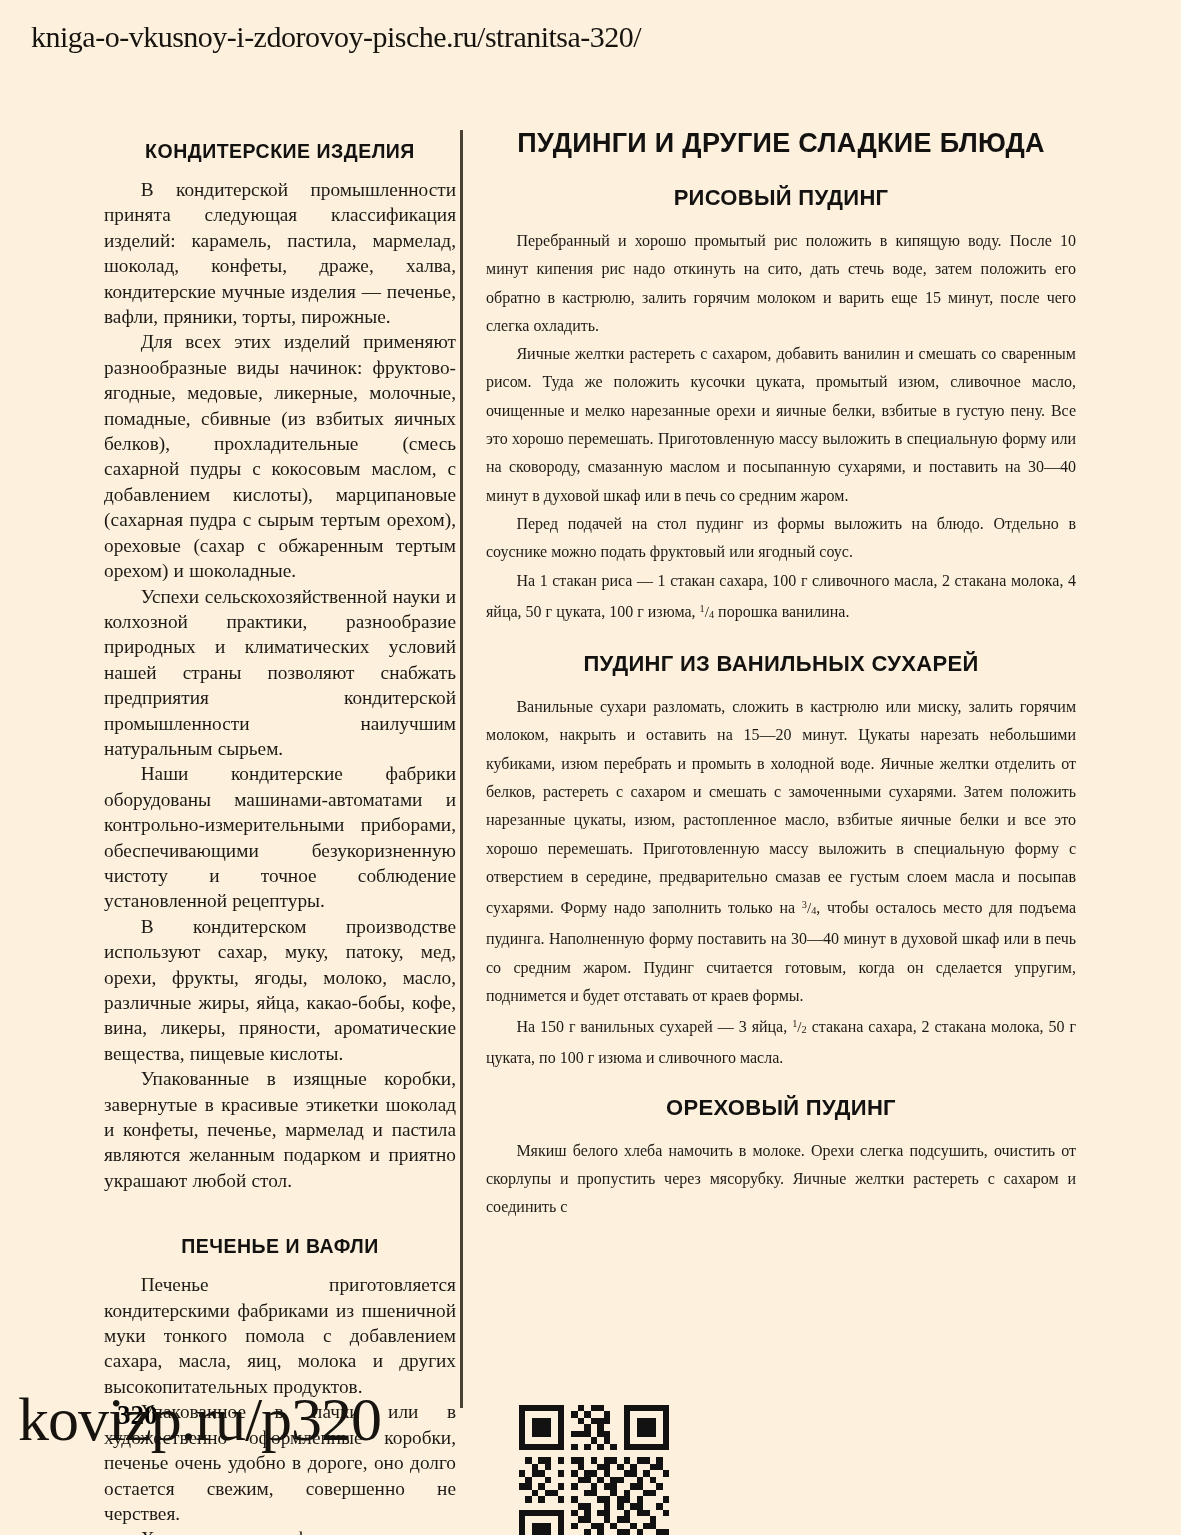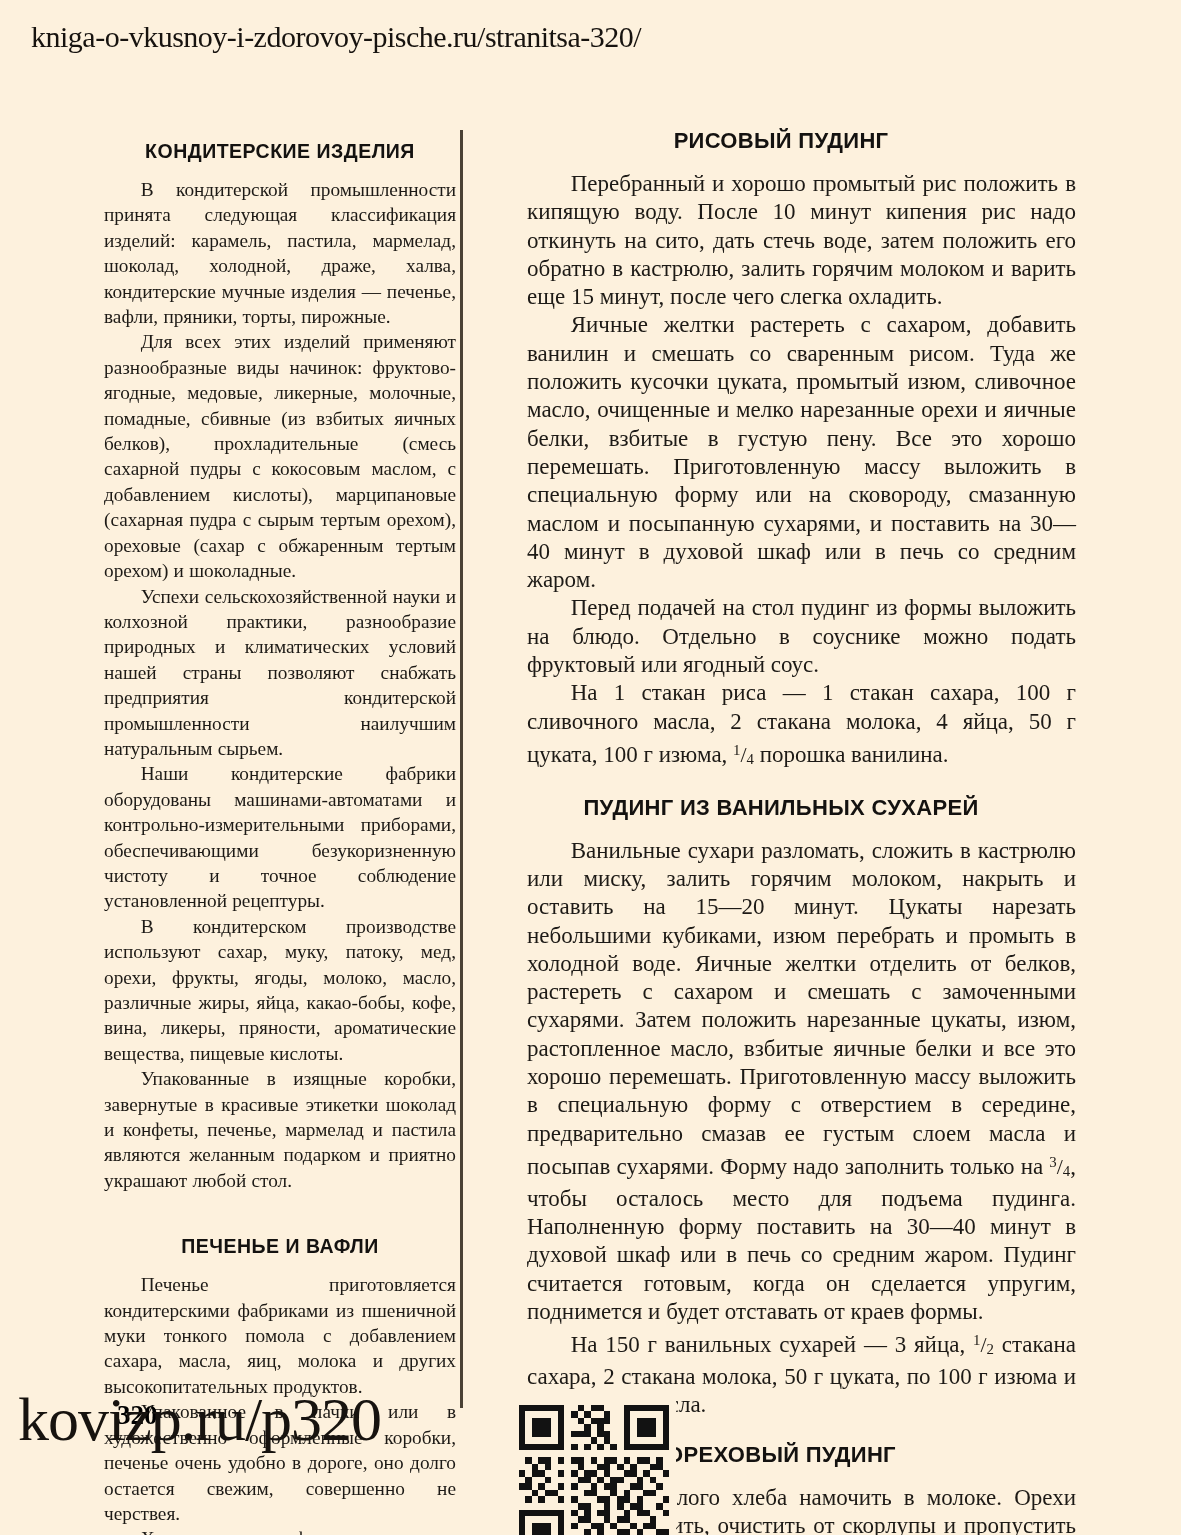--- a/index.html
+++ b/index.html
@@ -68,23 +68,22 @@
     text-align:justify;
     text-indent:1.9em;
     hyphens:manual;
   }
   #col-left p.body-text {
     font-size:19.3px;
     line-height:25.4px;
     word-spacing:0.4px;
   }
   #col-right p.body-text {
-    font-size:23px;
+    font-size:16px;
     line-height:28.3px;
-    margin-left:41px;
   }
   .frac { white-space:nowrap; font-size:0.95em; }
   .frac sup { font-size:0.68em; vertical-align:0.45em; }
   .frac sub { font-size:0.68em; vertical-align:-0.12em; }
 
   #page-number {
     position:absolute;
     left:117px; top:1400px;
     font-family:Liberation Serif, serif;
     font-weight:bold;
@@ -111,34 +110,35 @@
 <body>
 
 <div id="url-bar">kniga-o-vkusnoy-i-zdorovoy-pische.ru/stranitsa-320/</div>
 
 <div id="page">
 
   <div class="divider"></div>
 
   <div class="col" id="col-left">
     <h2 class="section-title">КОНДИТЕРСКИЕ ИЗДЕЛИЯ</h2>
-    <p class="body-text">В кондитерской промышленности принята следующая классификация изделий: карамель, пастила, мармелад, шоколад, холодной, драже, халва, кондитерские мучные изделия — печенье, вафли, пряники, торты, пирожные.</p>
+    <p class="body-text">В кондитерской промышленности принята следующая классификация изделий: карамель, пастила, мармелад, шоколад, конфеты, драже, халва, кондитерские мучные изделия — печенье, вафли, пряники, торты, пирожные.</p>
     <p class="body-text">Для всех этих изделий применяют разнообразные виды начинок: фруктово-ягодные, медовые, ликерные, молочные, помадные, сбивные (из взбитых яичных белков), прохладительные (смесь сахарной пудры с кокосовым маслом, с добавлением кислоты), марципановые (сахарная пудра с сырым тертым орехом), ореховые (сахар с обжаренным тертым орехом) и шоколадные.</p>
     <p class="body-text">Успехи сельскохозяйственной науки и колхозной практики, разнообразие природных и климатических условий нашей страны позволяют снабжать предприятия кондитерской промышленности наилучшим натуральным сырьем.</p>
     <p class="body-text">Наши кондитерские фабрики оборудованы машинами-автоматами и контрольно-измерительными приборами, обеспечивающими безукоризненную чистоту и точное соблюдение установленной рецептуры.</p>
     <p class="body-text">В кондитерском производстве используют сахар, муку, патоку, мед, орехи, фрукты, ягоды, молоко, масло, различные жиры, яйца, какао-бобы, кофе, вина, ликеры, пряности, ароматические вещества, пищевые кислоты.</p>
     <p class="body-text">Упакованные в изящные коробки, завернутые в красивые этикетки шоколад и конфеты, печенье, мармелад и пастила являются желанным подарком и приятно украшают любой стол.</p>
 
     <h2 class="section-title" style="margin-top:30px;">ПЕЧЕНЬЕ И ВАФЛИ</h2>
     <p class="body-text">Печенье приготовляется кондитерскими фабриками из пшеничной муки тонкого помола с добавлением сахара, масла, яиц, молока и других высокопитательных продуктов.</p>
     <p class="body-text">Упакованное в пачки или в художественно оформленные коробки, печенье очень удобно в дороге, оно долго остается свежим, совершенно не черствея.</p>
     <p class="body-text">Хороши также вафли с кремовыми, помадными, ореховыми, шоколадными, фруктовыми начинками.</p>
   </div>
 
   <div class="col" id="col-right">
+    <h2 class="main-title">ПУДИНГИ И ДРУГИЕ СЛАДКИЕ БЛЮДА</h2>
 
     <h3 class="recipe-title" style="margin-top:0;">РИСОВЫЙ ПУДИНГ</h3>
     <p class="body-text">Перебранный и хорошо промытый рис положить в кипящую воду. После 10 минут кипения рис надо откинуть на сито, дать стечь воде, затем положить его обратно в кастрюлю, залить горячим молоком и варить еще 15 минут, после чего слегка охладить.</p>
     <p class="body-text">Яичные желтки растереть с сахаром, добавить ванилин и смешать со сваренным рисом. Туда же положить кусочки цуката, промытый изюм, сливочное масло, очищенные и мелко нарезанные орехи и яичные белки, взбитые в густую пену. Все это хорошо перемешать. Приготовленную массу выложить в специальную форму или на сковороду, смазанную маслом и посыпанную сухарями, и поставить на 30—40 минут в духовой шкаф или в печь со средним жаром.</p>
     <p class="body-text">Перед подачей на стол пудинг из формы выложить на блюдо. Отдельно в соуснике можно подать фруктовый или ягодный соус.</p>
     <p class="body-text"><span>На 1 стакан риса — 1 стакан сахара, 100 г сливочного масла, 2 стакана молока, 4 яйца, 50 г цуката, 100 г изюма, </span><span class="frac"><sup>1</sup>/<sub>4</sub></span><span> порошка ванилина.</span></p>
 
     <h3 class="recipe-title">ПУДИНГ ИЗ ВАНИЛЬНЫХ СУХАРЕЙ</h3>
     <p class="body-text"><span>Ванильные сухари разломать, сложить в кастрюлю или миску, залить горячим молоком, накрыть и оставить на 15—20 минут. Цукаты нарезать небольшими кубиками, изюм перебрать и промыть в холодной воде. Яичные желтки отделить от белков, растереть с сахаром и смешать с замоченными сухарями. Затем положить нарезанные цукаты, изюм, растопленное масло, взбитые яичные белки и все это хорошо перемешать. Приготовленную массу выложить в специальную форму с отверстием в середине, предварительно смазав ее густым слоем масла и посыпав сухарями. Форму надо заполнить только на </span><span class="frac"><sup>3</sup>/<sub>4</sub></span><span>, чтобы осталось место для подъема пудинга. Наполненную форму поставить на 30—40 минут в духовой шкаф или в печь со средним жаром. Пудинг считается готовым, когда он сделается упругим, поднимется и будет отставать от краев формы.</span></p>
     <p class="body-text"><span>На 150 г ванильных сухарей — 3 яйца, </span><span class="frac"><sup>1</sup>/<sub>2</sub></span><span> стакана сахара, 2 стакана молока, 50 г цуката, по 100 г изюма и сливочного масла.</span></p>

